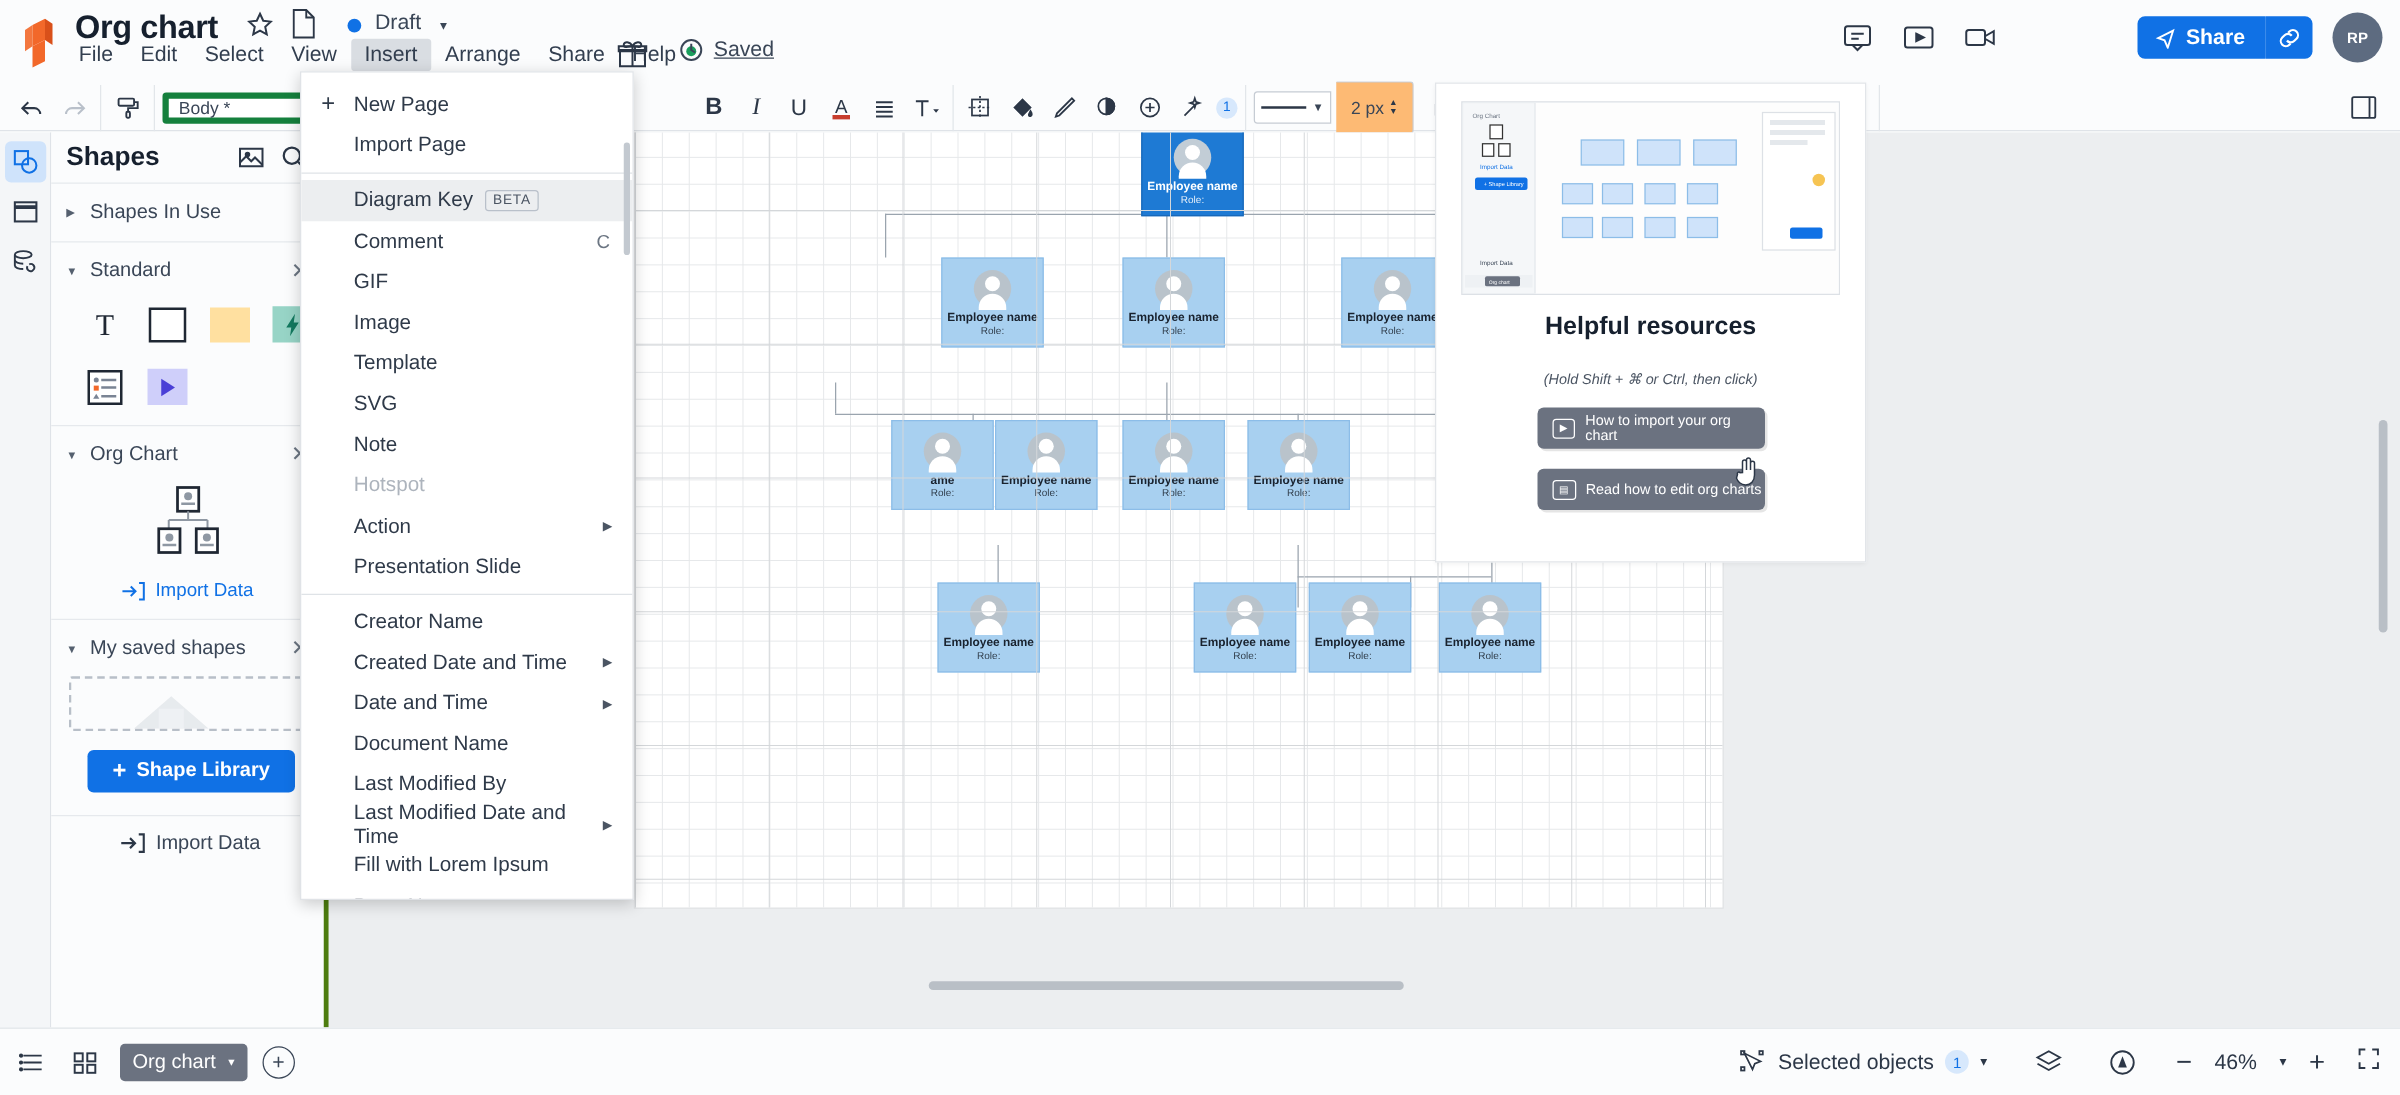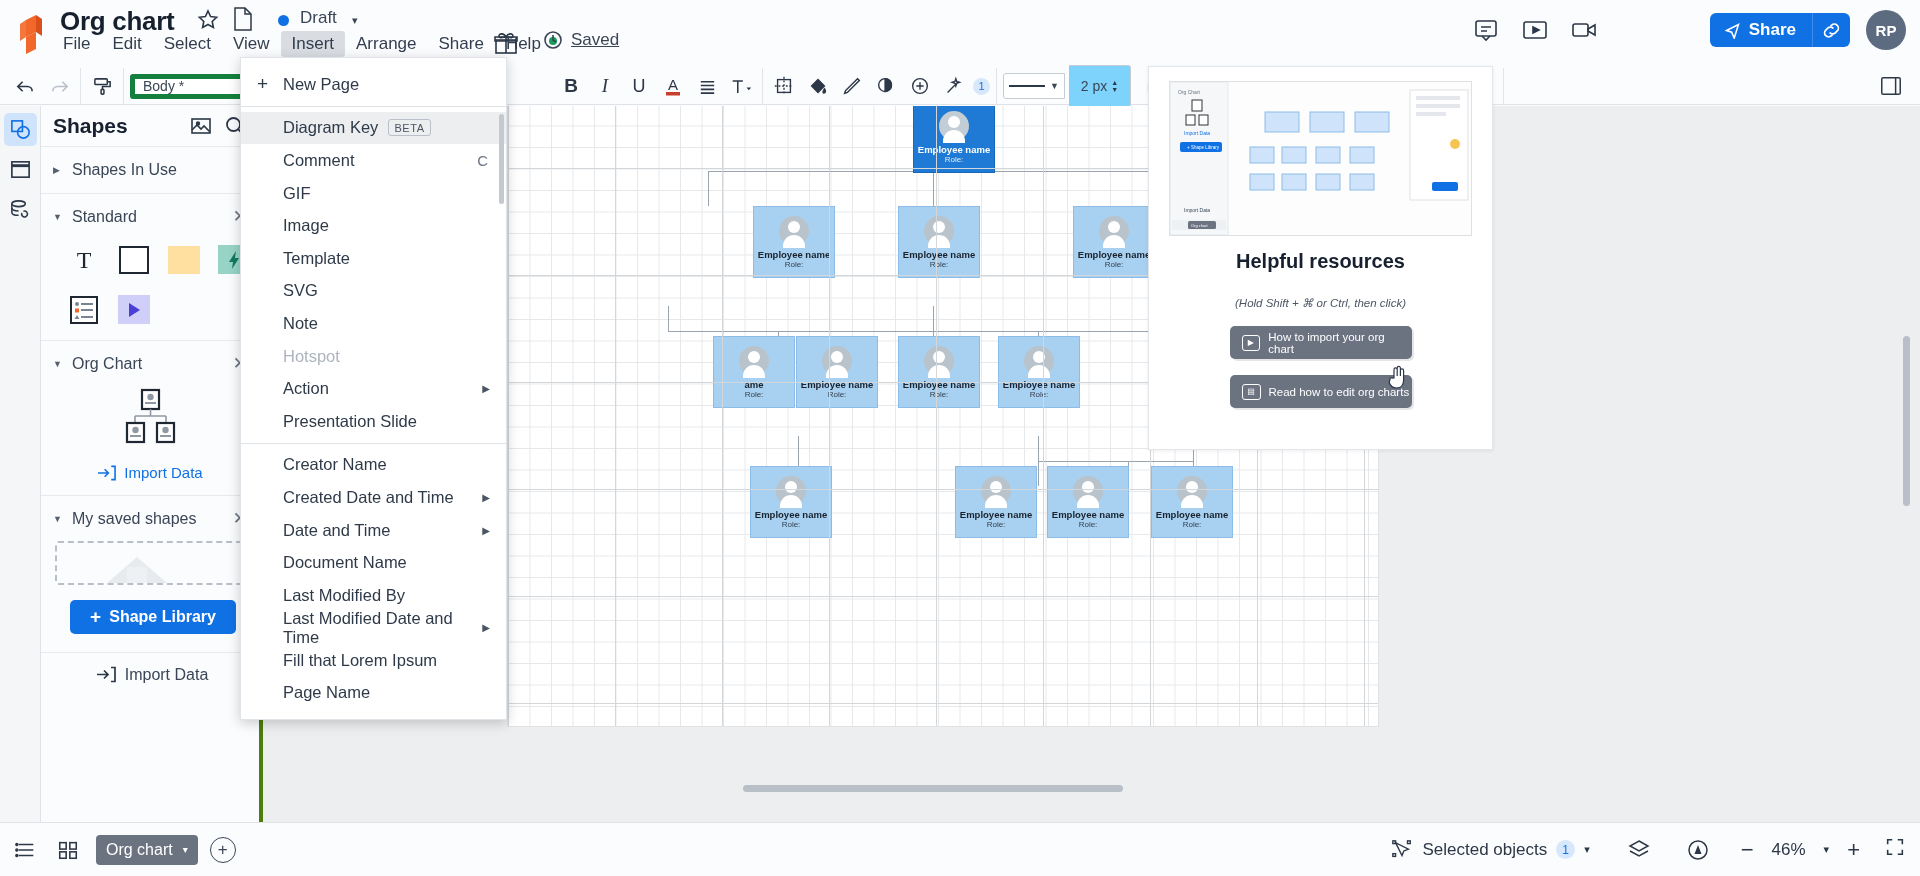--- a/index.html
+++ b/index.html
@@ -31,35 +31,35 @@
   .saved-wrap .clock { width:20px; height:20px; }
   .saved-text { font-size:17px; color:#3a4657; text-decoration:underline; }
 
   .tr-icons { position:absolute; right:322px; top:16px; display:flex; gap:21px; align-items:center;}
   .tr-icons .ic { width:28px; height:28px; cursor:pointer; }
   .share-btn { position:absolute; right:108px; top:13px; height:34px; background:#1071e5; color:#fff;
       border-radius:6px 0 0 6px; display:flex; align-items:center; gap:8px; padding:0 16px 0 14px; cursor:pointer; font-size:17px; font-weight:bold;}
   .share-link { position:absolute; right:70px; top:13px; width:38px; height:34px; background:#1071e5; border-radius:0 6px 6px 0;
       display:flex; align-items:center; justify-content:center; cursor:pointer; border-left:1px solid #3b8bea;}
   .avatar { position:absolute; right:14px; top:10px; width:40px; height:40px; border-radius:50%; background:#5d6b80; color:#fff;
-      font-size:15px; font-weight:bold; display:flex; align-items:center; justify-content:center; cursor:pointer;}
+      font-size:12px; font-weight:bold; display:flex; align-items:center; justify-content:center; cursor:pointer;}
 
   
   .fmtbar { position:absolute; left:0; top:68px; width:1920px; height:37px; background:#fbfcfd; border-bottom:1px solid #dfe3e8;
       display:flex; align-items:center; }
   .fb-group { display:flex; align-items:center; height:37px; padding:0 6px; border-right:1px solid #e2e6ea; gap:4px;}
   .fb-ic { width:30px; height:26px; display:flex; align-items:center; justify-content:center; cursor:pointer; color:#2c3747;}
   .fb-ic.dis { color:#b9c0ca; }
   .fontbox { width:168px; height:25px; border:5px solid #15803d; border-radius:3px; background:#fff; font-size:14px;
       color:#3a4657; display:flex; align-items:center; padding:0 8px; cursor:pointer;}
   .badge-num { width:17px; height:17px; border-radius:50%; background:#d7e8fc; color:#1071e5; font-size:11px;
       display:flex; align-items:center; justify-content:center; }
   .linebox { width:62px; height:26px; border:1px solid #c6ccd4; border-radius:3px 0 0 3px; background:#fff; display:flex;
       align-items:center; justify-content:center; gap:5px; cursor:pointer;}
-  .pxbox { width:62px; height:42px; border:1px solid #c6ccd4; border-left:none; border-radius:0 3px 3px 0; background:#7dd3fc;
+  .pxbox { width:62px; height:42px; border:1px solid #c6ccd4; border-left:none; border-radius:0 3px 3px 0; background:#fdba74;
       display:flex; align-items:center; justify-content:center; gap:4px; font-size:14px; color:#3a4657; cursor:pointer;}
   .nonebox { width:80px; height:26px; border:1px solid #c6ccd4; border-radius:3px 0 0 3px; background:#fff; display:flex;
       align-items:center; justify-content:space-between; padding:0 7px; font-size:14px; color:#9aa3ae; cursor:pointer;}
   .arrowbox { width:78px; height:26px; border:1px solid #c6ccd4; border-left:none; border-radius:0 3px 3px 0; background:#fff;
       display:flex; align-items:center; justify-content:space-between; padding:0 7px; cursor:pointer;}
 
   
   .rail { position:absolute; left:0; top:106px; width:41px; height:716px; background:#f4f6f8; border-right:1px solid #dfe3e8;}
   .rail-ic { width:33px; height:33px; margin:7px auto; display:flex; align-items:center; justify-content:center; border-radius:5px; cursor:pointer;}
   .rail-ic.sel { background:#cfe3fb; }
@@ -744,20 +744,23 @@
       </svg>
     </div>
   </div>
 
   <div class="insertmenu">
     <div style="height:10px"></div>
     <div class="mi">
       <span class="plus">+</span>
       <span>New Page</span>
     </div>
+    <div class="mi">
+      <span>Import Page</span>
+    </div>
     <div class="mdiv"></div>
     <div class="mi hover">
       <span>Diagram Key</span>
       <span class="beta">BETA</span>
     </div>
     <div class="mi">
       <span>Comment</span>
       <span class="sc">C</span>
     </div>
     <div class="mi">
@@ -801,21 +804,21 @@
       <span>Document Name</span>
     </div>
     <div class="mi">
       <span>Last Modified By</span>
     </div>
     <div class="mi">
       <span>Last Modified Date and Time</span>
       <span class="arw">▶</span>
     </div>
     <div class="mi">
-      <span>Fill that Lorem Ipsum</span>
+      <span>Fill with Lorem Ipsum</span>
     </div>
     <div class="mi">
       <span>Page Name</span>
     </div>
     <div class="menu-scroll"></div>
   </div>
 
   <div class="bottom">
     <div class="bb-ic">
       <svg width="22" height="22" viewBox="0 0 24 24" fill="none" stroke="currentColor" stroke-width="1.7">

